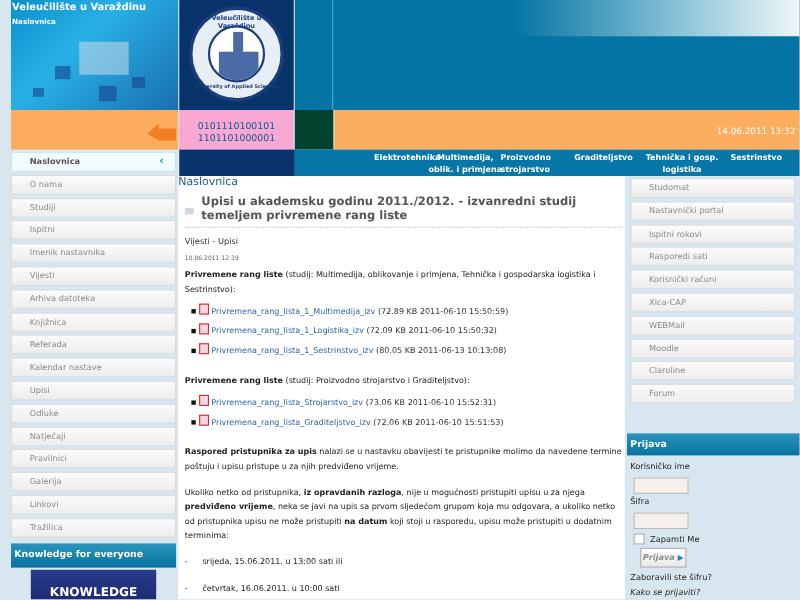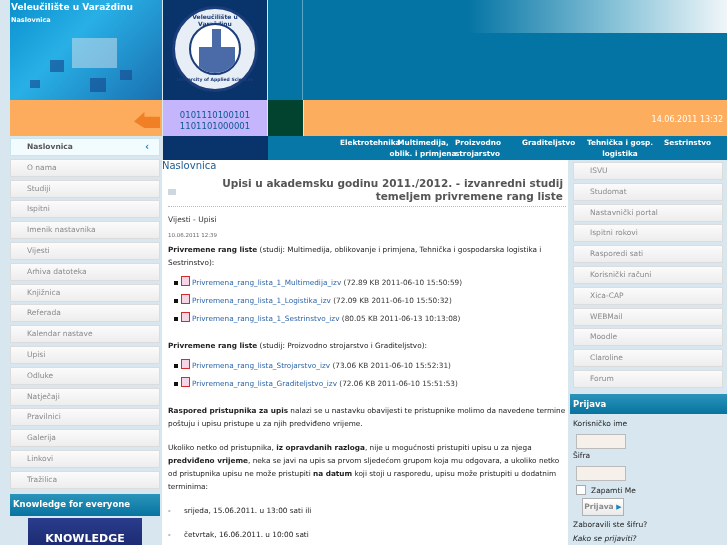--- a/index.html
+++ b/index.html
@@ -13,21 +13,21 @@
   .hdr-left .deco { position: absolute; background: rgba(20,70,140,0.6); }
   .hdr-left .castle { position: absolute; left: 62px; top: 38px; width: 45px; height: 30px; background: rgba(200,220,235,0.55); }
   .hdr-orange-left { position: absolute; left: 10px; top: 100px; width: 152px; height: 36px; background: #fdab5d; }
   .hdr-orange-left .arrow { position: absolute; left: 124px; top: 12px; width: 26px; height: 16px; background: #f07f26; clip-path: polygon(0 60%, 40% 0, 40% 30%, 100% 30%, 100% 100%, 40% 100%, 40% 100%); }
   .hdr-logo { position: absolute; left: 163px; top: 0; width: 104px; height: 100px; background: #08336b; }
   .seal { position: absolute; left: 9px; top: 6px; width: 86px; height: 86px; border-radius: 50%; background: #e8eef6; border: 3px solid #1b3d7a; }
   .seal-inner { position: absolute; left: 14px; top: 14px; width: 52px; height: 52px; border-radius: 50%; background: #fff; border: 2px solid #1b3d7a; overflow: hidden; }
   .seal-bldg { position: absolute; left: 8px; top: 22px; width: 36px; height: 26px; background: #4a6aa8; }
   .seal-tower { position: absolute; left: 21px; top: 4px; width: 9px; height: 22px; background: #4a6aa8; }
   .seal-text { position: absolute; width: 100%; text-align: center; font-size: 6px; color: #1b3d7a; font-weight: bold; }
-  .hdr-binary { position: absolute; left: 163px; top: 100px; width: 104px; height: 36px; background: #c4b5fd; color: #0b5a8f; font-size: 8.5px; text-align: center; padding-top: 10px; line-height: 11px; }
+  .hdr-binary { position: absolute; left: 163px; top: 100px; width: 104px; height: 36px; background: #f9a8d4; color: #0b5a8f; font-size: 8.5px; text-align: center; padding-top: 10px; line-height: 11px; }
   .hdr-right-blue { position: absolute; left: 268px; top: 0; width: 459px; height: 100px; background: #0474a4; }
   .hdr-right-blue .fade { position: absolute; right: 0; top: 0; width: 260px; height: 33px; background: linear-gradient(90deg, rgba(4,116,164,0) 0%, #8ec6da 60%, #f0f6f9 100%); }
   .hdr-right-blue .divline { position: absolute; left: 34px; top: 0; width: 1px; height: 100px; background: #5aa6c6; }
   .hdr-green { position: absolute; left: 268px; top: 100px; width: 35px; height: 36px; background: #01432f; }
   .hdr-orange { position: absolute; left: 304px; top: 100px; width: 423px; height: 36px; background: #fdad5e; }
   .hdr-orange .date { position: absolute; right: 4px; top: 15px; color: #fff; font-size: 8px; }
 
   
   .topnav { position: absolute; left: 268px; top: 136px; width: 459px; height: 24px; background: #0677a7; }
   .topnav .dark { position: absolute; left: -105px; top: 0; width: 105px; height: 24px; background: #08336b; }
@@ -38,21 +38,21 @@
   .lnav-item { height: 18px; margin-bottom: 2.8px; background: linear-gradient(#fbfbfb, #ededed); border: 1px solid #dcdcdc; color: #8a8a8a; font-size: 7.5px; padding-left: 16px; line-height: 16px; cursor: pointer; }
   .lnav-item.active { background: #f2fbfd; border-color: #c9e6ee; color: #555; font-weight: bold; }
   .lnav-item .chev { float: right; margin-right: 10px; color: #1a87c0; font-weight: bold; font-size: 10px; }
   .kn-head { position: absolute; left: 10px; top: 494px; width: 150px; height: 22px; background: linear-gradient(#2a94bb, #07739f); color: #fff; font-weight: bold; font-size: 8.5px; padding-left: 3px; line-height: 20px; }
   .kn-banner { position: absolute; left: 28px; top: 518px; width: 114px; height: 27px; background: linear-gradient(#2a3c8c, #1c2b73); color: #fff; font-weight: bold; font-size: 11px; text-align: center; padding-top: 15px; line-height: 12px; }
 
   
   .main { position: absolute; left: 162px; top: 160px; width: 406px; height: 385px; background: #fff; }
   .crumb { position: absolute; left: 0; top: 0; color: #1c5d93; font-size: 10px; }
   .art-icon { position: absolute; left: 6px; top: 29px; width: 8px; height: 6px; background: #cfd8df; }
-  .art-title { position: absolute; left: 21px; top: 17px; width: 380px; font-size: 10.5px; font-weight: bold; color: #555; line-height: 13px; text-align: right; }
+  .art-title { position: absolute; left: 21px; top: 17px; width: 380px; font-size: 10.5px; font-weight: bold; color: #555; line-height: 13px; }
   .art-sep { position: absolute; left: 6px; top: 46px; width: 398px; border-top: 1px dotted #bbb; }
   .cat { position: absolute; left: 6px; top: 55px; font-size: 7.5px; color: #333; }
   .stamp { position: absolute; left: 6px; top: 72px; font-size: 5.5px; color: #666; }
   .body { position: absolute; left: 6px; top: 83px; width: 398px; font-size: 7.3px; color: #222; line-height: 13px; }
   .body p { margin-bottom: 11px; }
   .body b { font-weight: bold; }
   .files { list-style: none; margin: 5px 0 11px 6px; }
   .files li { height: 18px; line-height: 18px; }
   .files .sq { display: inline-block; width: 4px; height: 4px; background: #111; margin-right: 3px; vertical-align: middle; }
   .files .pdf { display: inline-block; width: 9px; height: 10px; border: 1px solid #d52a2a; background: #f6d6e6; vertical-align: -1px; margin-right: 2px; }
@@ -62,21 +62,21 @@
   .dash span { display: inline-block; width: 16px; }
 
   
   .rnav { position: absolute; left: 573px; top: 162px; width: 150px; }
   .rnav-item { height: 18px; margin-bottom: 2.8px; background: linear-gradient(#fbfbfb, #ededed); border: 1px solid #dcdcdc; color: #8a8a8a; font-size: 7.5px; padding-left: 16px; line-height: 16px; cursor: pointer; }
   .login-head { position: absolute; left: 570px; top: 394px; width: 157px; height: 20px; background: linear-gradient(#2a94bb, #07739f); color: #fff; font-weight: bold; font-size: 8.5px; padding-left: 3px; line-height: 20px; }
   .login { position: absolute; left: 573px; top: 414px; width: 150px; font-size: 7.5px; color: #222; }
   .login .lbl { position: absolute; left: 0; }
   .login input[type=text], .login input[type=password] { position: absolute; left: 3px; width: 50px; height: 15px; background: #f5f1ea; border: 1px solid #bbb; }
   .login .cb { position: absolute; left: 3px; top: 71px; width: 10px; height: 10px; border: 1px solid #aaa; background: #fff; }
-  .login .btn { position: absolute; left: 9px; top: 84px; width: 42px; height: 18px; background: linear-gradient(#fff, #eaeaea); border: 1px solid #b0b0b0; color: #8a8a8a; font-weight: bold; font-size: 7.5px; text-align: center; line-height: 16px; cursor: pointer; }
+  .login .btn { position: absolute; left: 9px; top: 84px; width: 42px; height: 18px; background: linear-gradient(#fff, #eaeaea); border: 1px solid #b0b0b0; color: #8a8a8a; font-weight: bold; font-size: 7.5px; text-align: center; line-height: 16px; cursor: pointer; font-style: italic; }
   .login .btn .tri { color: #1a87c0; font-size: 7px; }
   .login a { position: absolute; left: 0; color: #222; text-decoration: none; cursor: pointer; }
 </style>
 </head>
 <body>
 
 <div id="page">
 
   <div class="hdr-left">
     <div class="deco" style="left:40px;top:60px;width:14px;height:12px;"></div>
@@ -165,21 +165,20 @@
         <li><span class="sq"></span><span class="pdf"></span><span class="lnk">Privremena_rang_lista_Graditeljstvo_izv</span> <span class="meta">(72.06 KB 2011-06-10 15:51:53)</span></li>
       </ul>
       <p><b>Raspored pristupnika za upis</b><span> nalazi se u nastavku obavijesti te pristupnike molimo da navedene termine poštuju i upisu pristupe u za njih predviđeno vrijeme.</span></p>
       <p><span>Ukoliko netko od pristupnika, </span><b>iz opravdanih razloga</b><span>, nije u mogućnosti pristupiti upisu u za njega </span><b>predviđeno vrijeme</b><span>, neka se javi na upis sa prvom sljedećom grupom koja mu odgovara, a ukoliko netko od pristupnika upisu ne može pristupiti </span><b>na datum</b><span> koji stoji u rasporedu, upisu može pristupiti u dodatnim terminima:</span></p>
       <div class="dash"><span>-</span><span style="width:auto">srijeda, 15.06.2011. u 13:00 sati ili</span></div>
       <div class="dash"><span>-</span><span style="width:auto">četvrtak, 16.06.2011. u 10:00 sati</span></div>
     </div>
   </div>
 
   <div class="rnav">
-    <div class="rnav-item">ISVU</div>
     <div class="rnav-item">Studomat</div>
     <div class="rnav-item">Nastavnički portal</div>
     <div class="rnav-item">Ispitni rokovi</div>
     <div class="rnav-item">Rasporedi sati</div>
     <div class="rnav-item">Korisnički računi</div>
     <div class="rnav-item">Xica-CAP</div>
     <div class="rnav-item">WEBMail</div>
     <div class="rnav-item">Moodle</div>
     <div class="rnav-item">Claroline</div>
     <div class="rnav-item">Forum</div>

